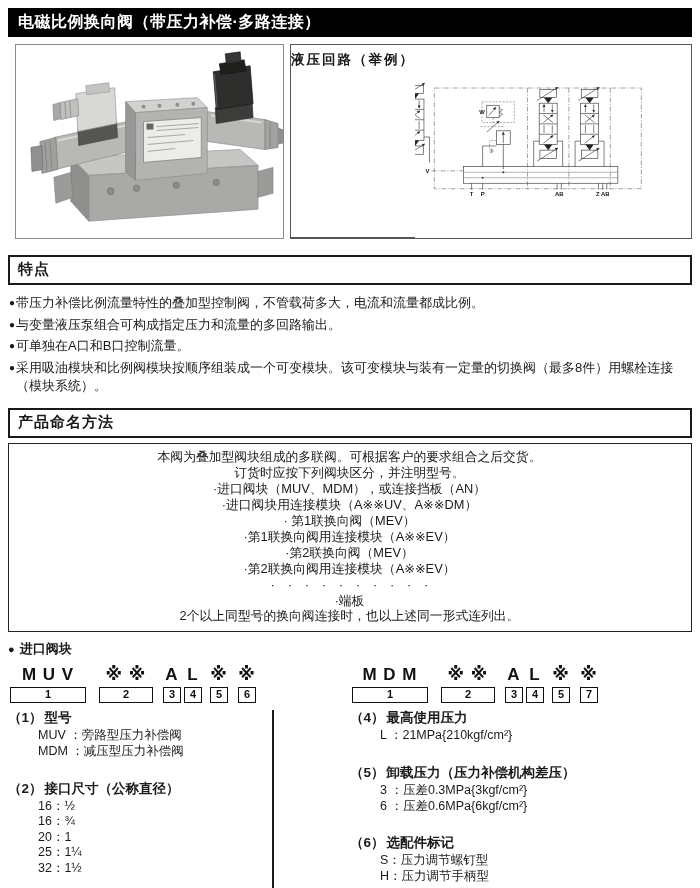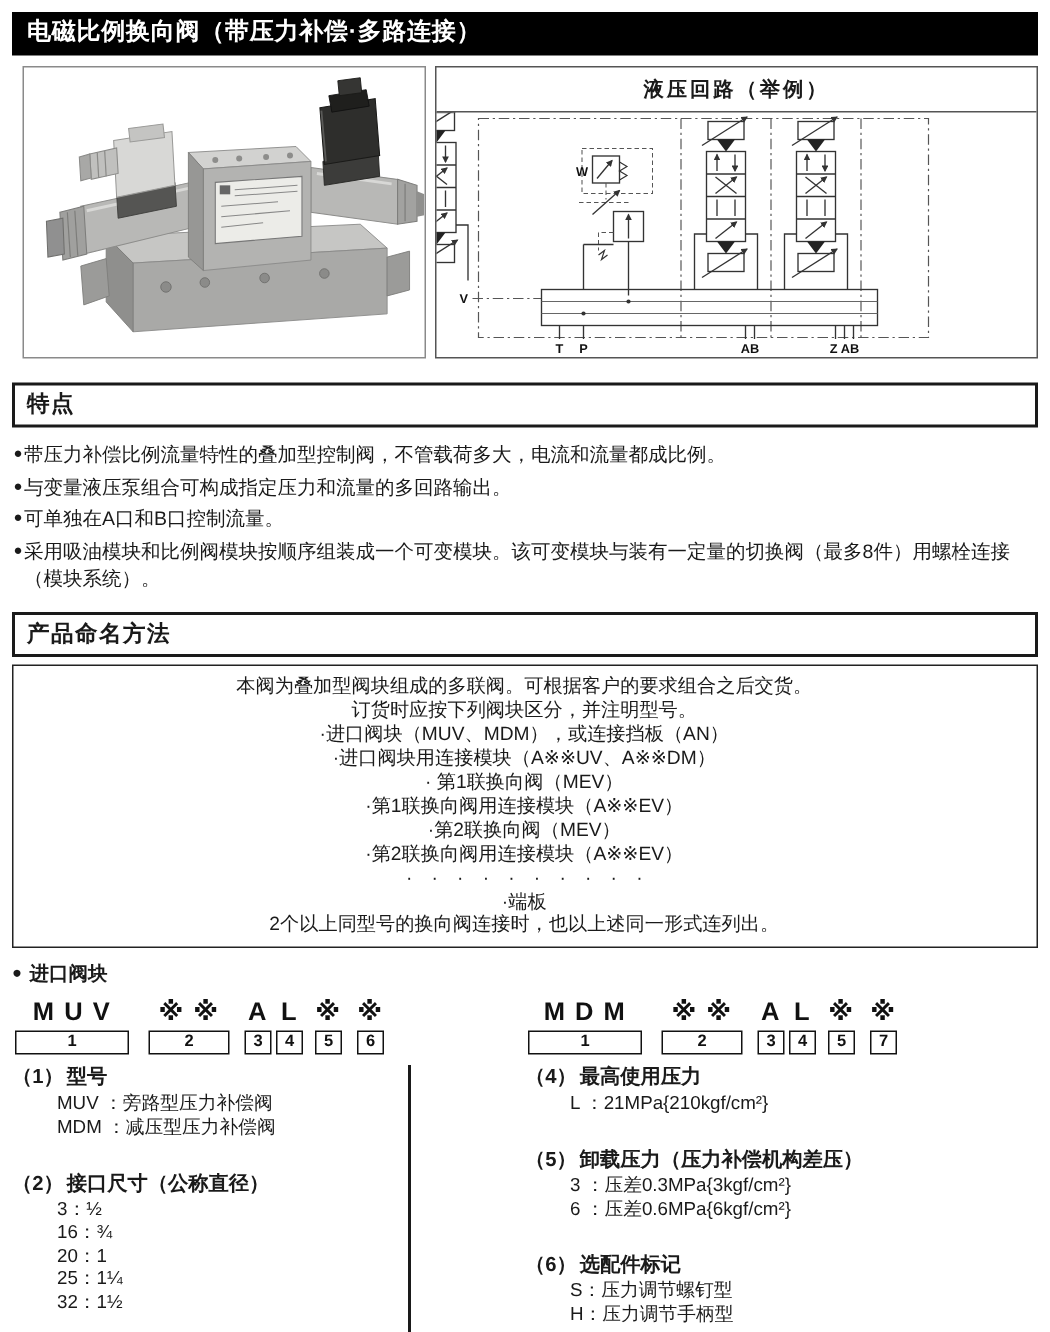--- a/index.html
+++ b/index.html
@@ -20,21 +20,21 @@
 
   
   .toprow { display:flex; gap:6px; margin-top:7px; padding-left:7px; }
   .photo-box {
     width:269px; height:195px; border:1px solid #8a8a8a; background:#fff;
     display:flex; align-items:center; justify-content:center; overflow:hidden;
   }
   .photo-box svg { width:100%; height:100%; }
   .circuit-box {
     flex:1; height:195px; border:1px solid #555;
-    display:flex; flex-direction:column; background:#fff;
+    display:flex; flex-direction:row; background:#fff;
   }
   .circuit-title {
     text-align:center; font-weight:bold; font-size:13.5px;
     padding:6px 0 5px 0; border-bottom:1px solid #555; letter-spacing:2px;
   }
   .circuit-canvas { flex:1; }
   .circuit-canvas svg { width:100%; height:100%; display:block; }
 
   
   .sec-head {
@@ -319,21 +319,21 @@
                 <div class="leg-item">MUV ：旁路型压力补偿阀</div>
                 <div class="leg-item">MDM ：减压型压力补偿阀</div>
               </div>
             </div>
             <div class="leg-sec">
               <div class="leg-head">
                 <span class="num">（2）</span>
                 <span class="ttl">接口尺寸（公称直径）</span>
               </div>
               <div class="leg-items">
-                <div class="leg-item">3：½</div>
+                <div class="leg-item">16：½</div>
                 <div class="leg-item">16：¾</div>
                 <div class="leg-item">20：1</div>
                 <div class="leg-item">25：1¼</div>
                 <div class="leg-item">32：1½</div>
               </div>
             </div>
           </div>
         <div class="vdivider"></div>
       </div>
     </div>

